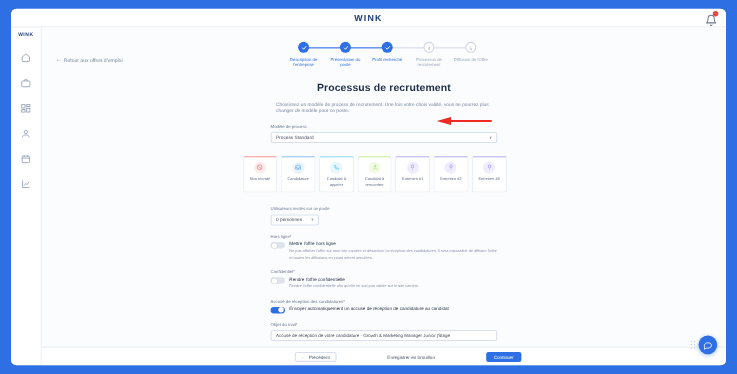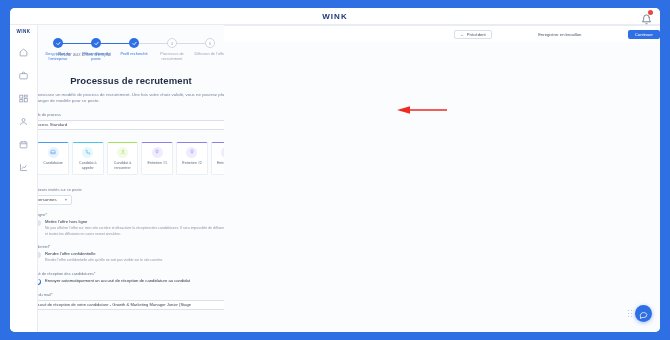--- a/index.html
+++ b/index.html
@@ -86,21 +86,21 @@
   }
   .nav-icon svg { width: 9px; height: 9px; display: block; }
 
   
   #main {
     flex: 1;
     background: #fbfcfe;
     position: relative;
     min-width: 0;
     display: flex;
-    flex-direction: row;
+    flex-direction: column;
   }
   #main-scroll { flex: 1; position: relative; overflow: hidden; }
 
   
   #back-link {
     position: absolute;
     left: 13px; top: 26px;
     font-size: 4.6px;
     color: #7a869e;
     display: flex;

